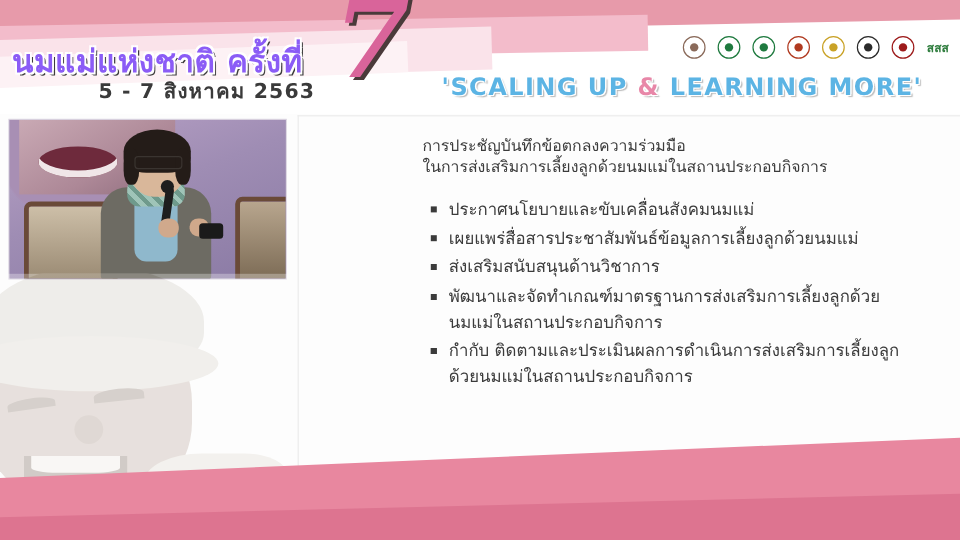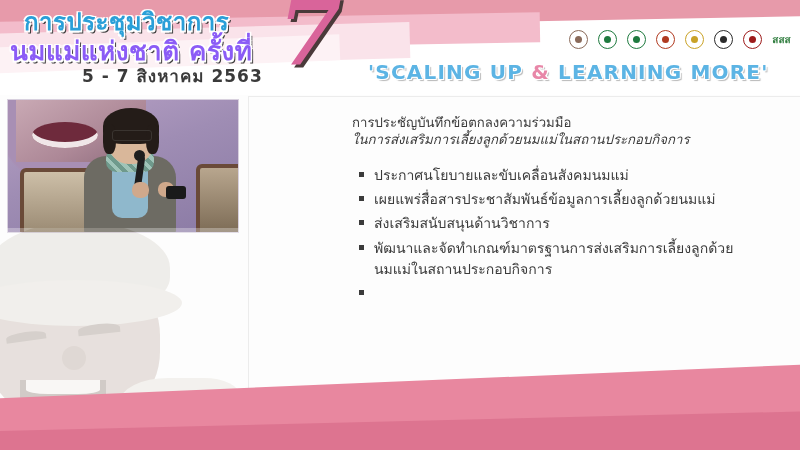--- a/index.html
+++ b/index.html
@@ -420,21 +420,20 @@
 <body>
 
 <div id="slide">
 
   <div class="hdr">
     <div class="hdr-band-dark"></div>
     <div class="hdr-band-mid"></div>
     <div class="hdr-band-light"></div>
     <div class="hdr-band-pale"></div>
 
-    <div class="title-line1">การประชุมวิชาการ</div>
     <div class="title-line2">นมแม่แห่งชาติ ครั้งที่</div>
     <div class="title-date">5 - 7 สิงหาคม 2563</div>
 
     <div class="big-seven">7</div>
 
     <div class="logos">
       <div class="logo l1">
         <span class="logo-inner">
             <span class="logo-dot"></span>
           </span>
@@ -511,27 +510,28 @@
     <div class="pc-mouth"></div>
     <div class="pc-teeth"></div>
     <div class="pc-shoulder"></div>
   </div>
 
   <div class="divider-top"></div>
   <div class="divider"></div>
 
   <div class="content">
     <p class="lead">การประชัญบันทึกข้อตกลงความร่วมมือ</p>
-    <p class="lead" style="margin-top:-18px;font-style:italic;">ในการส่งเสริมการเลี้ยงลูกด้วยนมแม่ในสถานประกอบกิจการ</p>
+    <p class="lead" style="margin-top:-18px;">ในการส่งเสริมการเลี้ยงลูกด้วยนมแม่ในสถานประกอบกิจการ</p>
 
     <ul class="bullets">
       <li><span class="sq"></span><span>ประกาศนโยบายและขับเคลื่อนสังคมนมแม่</span></li>
       <li><span class="sq"></span><span>เผยแพร่สื่อสารประชาสัมพันธ์ข้อมูลการเลี้ยงลูกด้วยนมแม่</span></li>
       <li><span class="sq"></span><span>ส่งเสริมสนับสนุนด้านวิชาการ</span></li>
       <li><span class="sq"></span><span>พัฒนาและจัดทำเกณฑ์มาตรฐานการส่งเสริมการเลี้ยงลูกด้วยนมแม่ในสถานประกอบกิจการ</span></li>
       <li><span class="sq"></span></li>
+      <li><span class="sq"></span><span>กำกับ ติดตามและประเมินผลการดำเนินการส่งเสริมการเลี้ยงลูกด้วยนมแม่ในสถานประกอบกิจการ</span></li>
     </ul>
   </div>
 
   <div class="bottom-band"></div>
   <div class="bottom-band-dark"></div>
 
 </div>
 
 </body></html>

